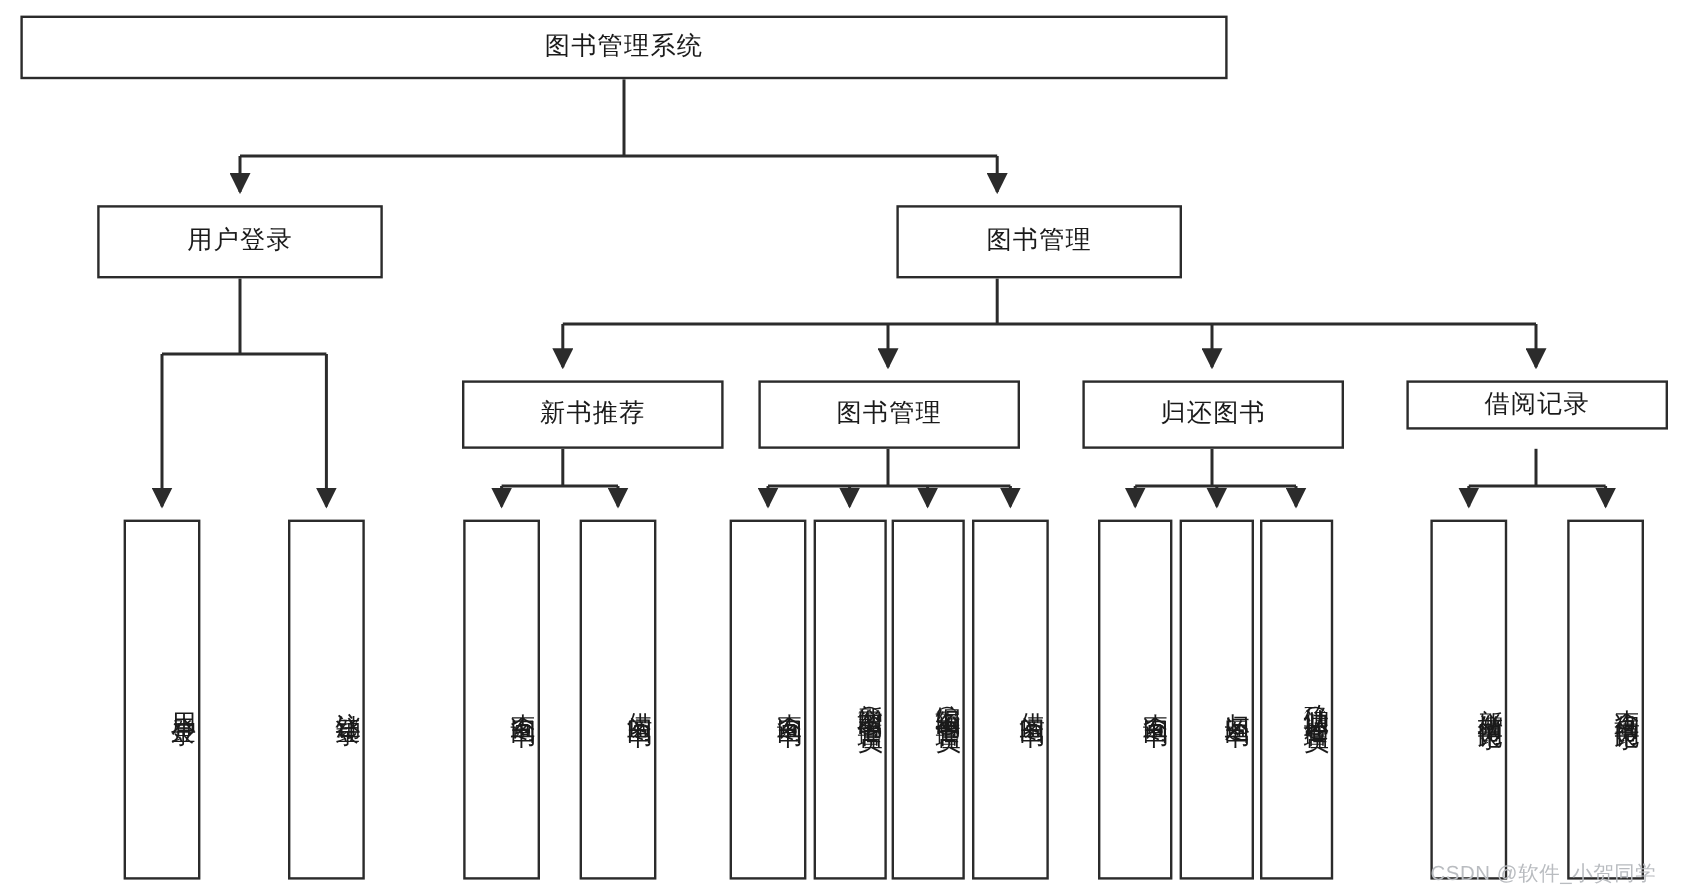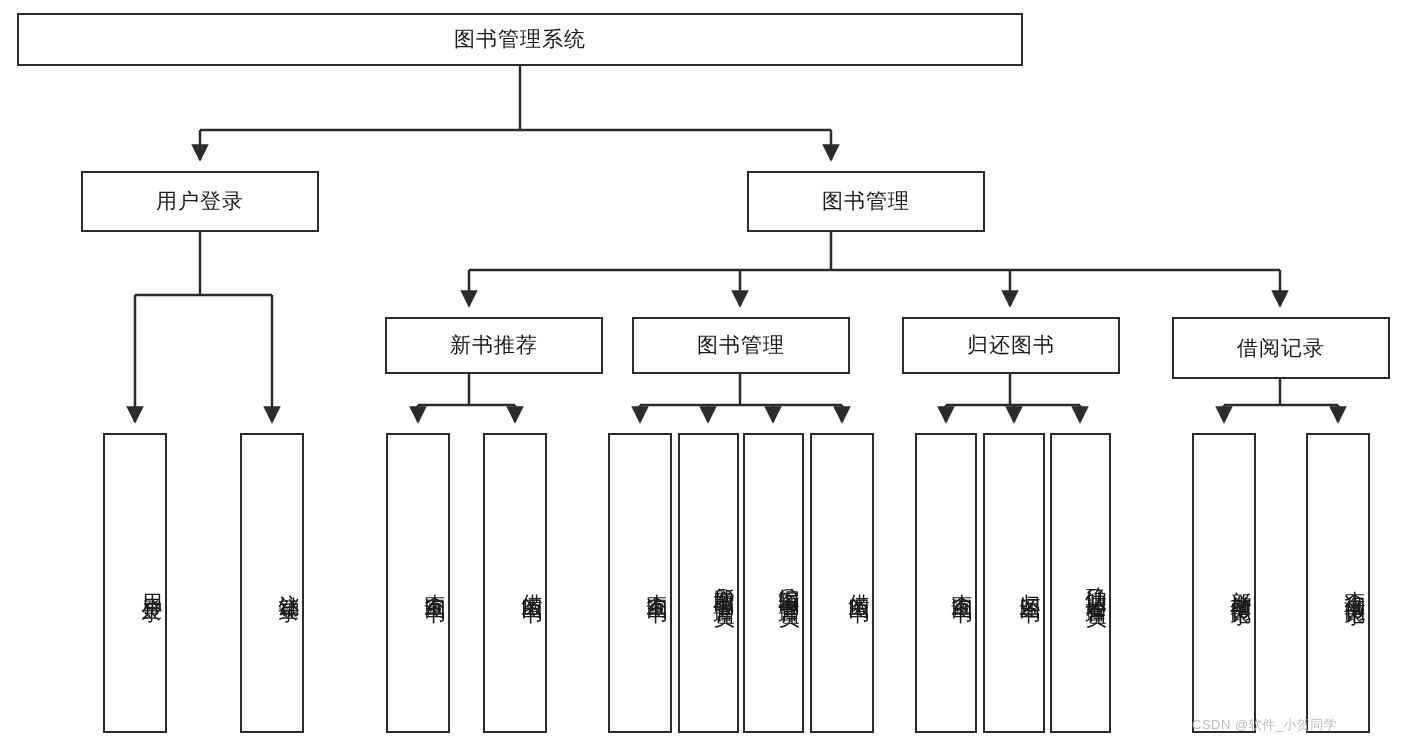--- a/index.html
+++ b/index.html
@@ -46,21 +46,21 @@
     font-size: 21px;
     line-height: 1.25;
     letter-spacing: 3px;
     padding-top: 6px;
     padding-bottom: 6px;
     align-items: flex-start;
     justify-content: center;
   }
   .watermark {
     position: absolute;
-    font-size: 13px;
+    font-size: 17px;
     color: #b9bcc0;
     white-space: nowrap;
     letter-spacing: 0.5px;
     pointer-events: none;
   }
 </style>
 </head>
 <body>
 
 <div id="canvas">
@@ -127,21 +127,21 @@
       </div>
       <div class="node-box horiz" style="left: 361px; top: 317px; width: 218px; height: 57px; margin-left: 24px;">
         <span>新书推荐</span>
       </div>
       <div class="node-box horiz" style="left: 632px; top: 317px; width: 218px; height: 57px;">
         <span>图书管理</span>
       </div>
       <div class="node-box horiz" style="left: 902px; top: 317px; width: 218px; height: 57px;">
         <span>归还图书</span>
       </div>
-      <div class="node-box horiz" style="left: 1172px; top: 317px; width: 218px; height: 62px;">
+      <div class="node-box horiz" style="left: 1172px; top: 317px; width: 218px; height: 41px;">
         <span>借阅记录</span>
       </div>
       <div class="node-box vert" style="left: 103px; top: 433px; width: 64px; height: 300px;">
         <span>用户登录</span>
       </div>
       <div class="node-box vert" style="left: 240px; top: 433px; width: 64px; height: 300px;">
         <span>注销登录</span>
       </div>
       <div class="node-box vert" style="left: 386px; top: 433px; width: 64px; height: 300px;">
         <span>查询图书</span>

